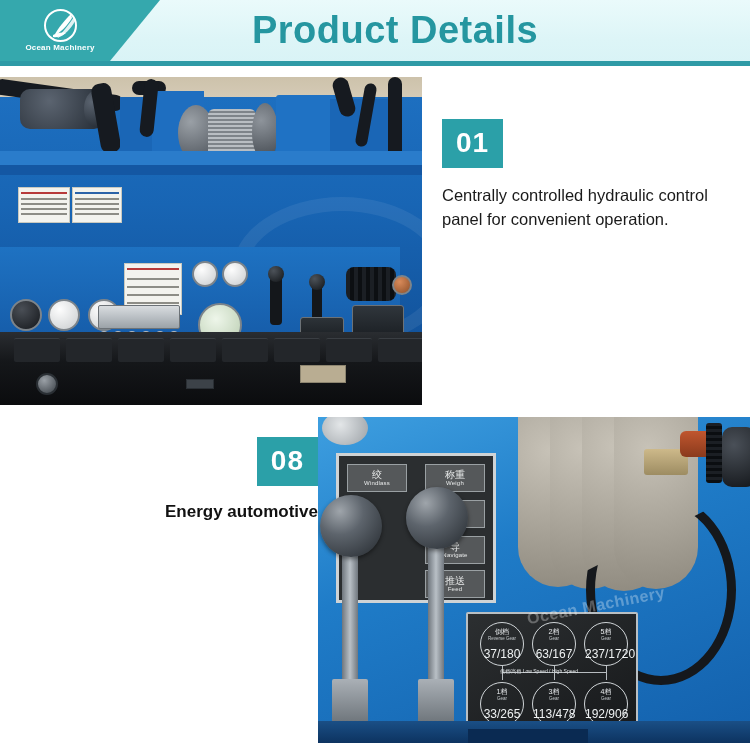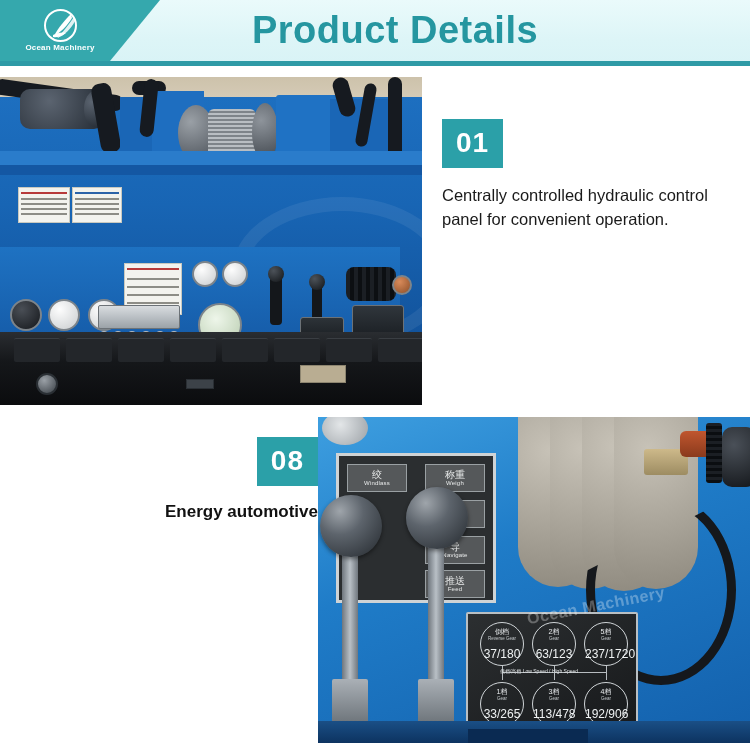--- a/index.html
+++ b/index.html
@@ -302,21 +302,21 @@
 
       <div class="p2-gearplate">
         <div class="p2-circ" style="left:12px;top:8px;width:44px;height:44px;">
           <span class="g-cn">倒档</span>
           <span class="g-en">Reverse Gear</span>
           <span class="g-ra">37/180</span>
         </div>
         <div class="p2-circ" style="left:64px;top:8px;width:44px;height:44px;">
           <span class="g-cn">2档</span>
           <span class="g-en">Gear</span>
-          <span class="g-ra">63/123</span>
+          <span class="g-ra">63/167</span>
         </div>
         <div class="p2-circ" style="left:116px;top:8px;width:44px;height:44px;">
           <span class="g-cn">5档</span>
           <span class="g-en">Gear</span>
           <span class="g-ra">237/1720</span>
         </div>
 
         <div class="p2-line" style="left:34px;top:58px;width:104px;height:1px;"></div>
         <div class="p2-line" style="left:34px;top:52px;width:1px;height:6px;"></div>
         <div class="p2-line" style="left:86px;top:52px;width:1px;height:6px;"></div>

